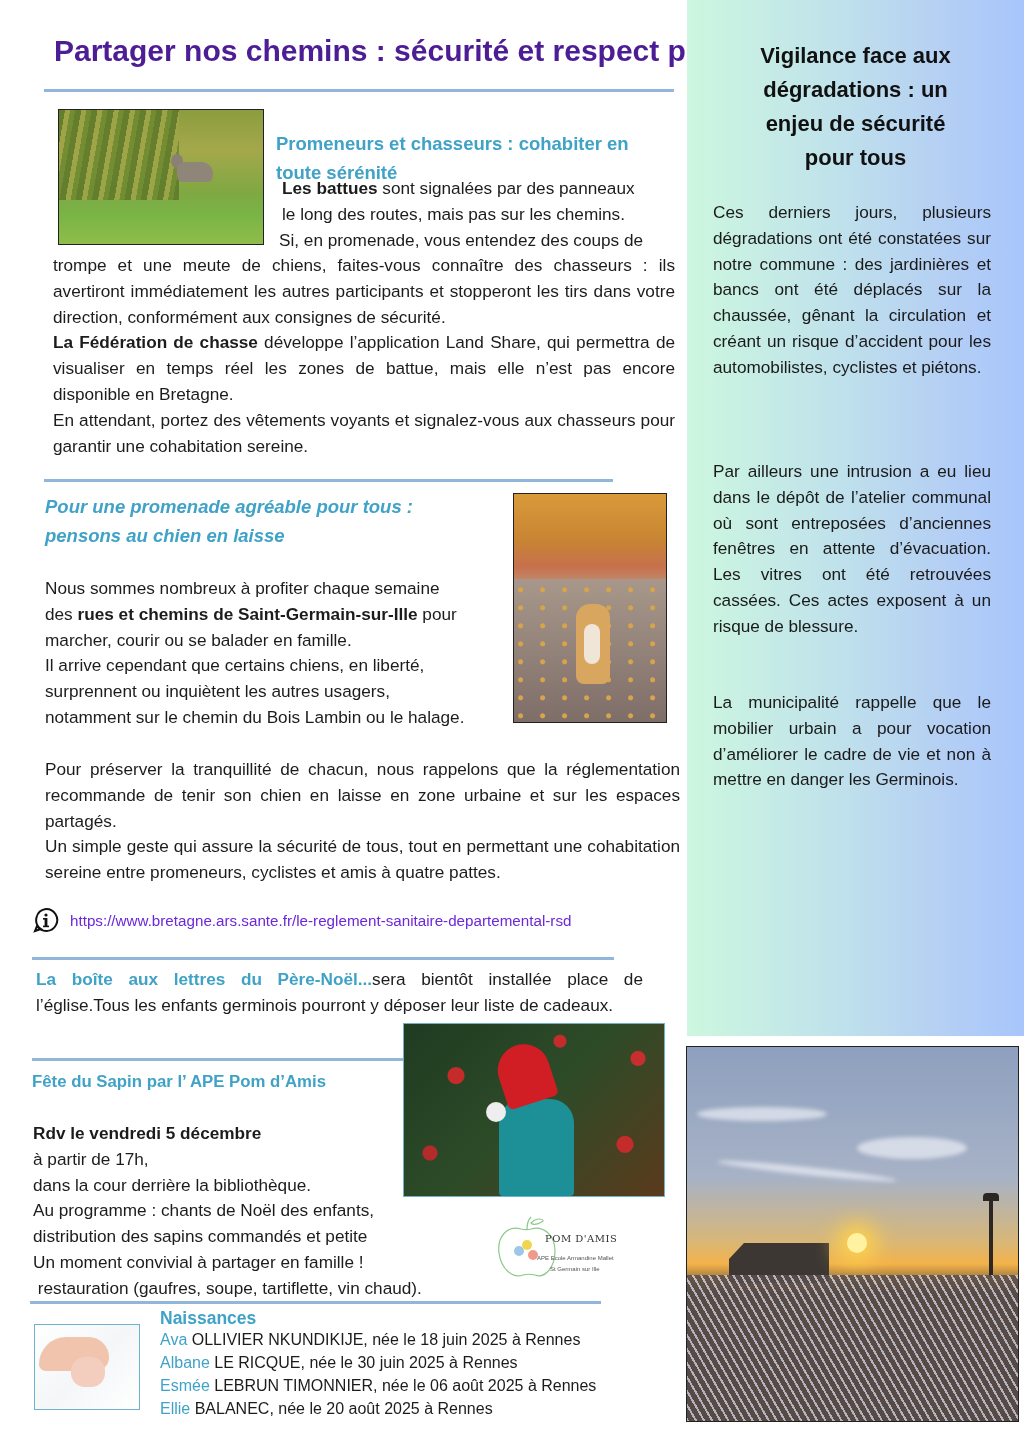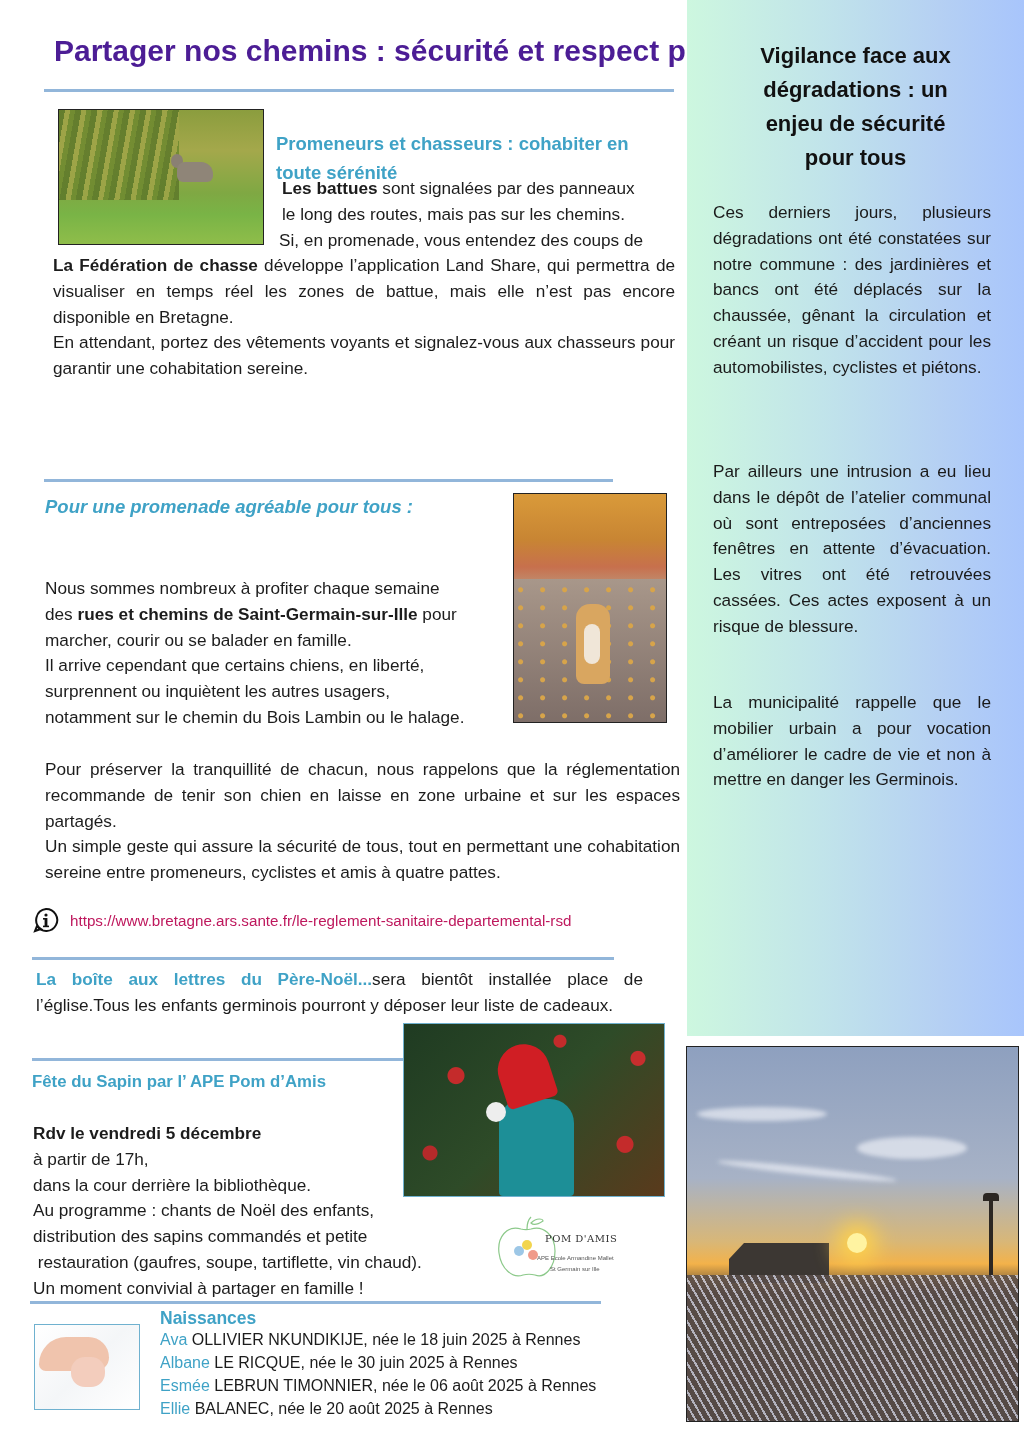--- a/index.html
+++ b/index.html
@@ -85,27 +85,29 @@
 <div class="abs h-teal" style="left:276px; top:106px; font-size:18.5px; line-height:28.5px;margin-top:24px;">
   <div>Promeneurs et chasseurs : cohabiter en</div>
   <div>toute sérénité</div>
 </div>
 <div class="abs txt" style="left:282px; top:176px; width:395px;">
   <div><b>Les battues</b><span> sont signalées par des panneaux</span></div>
   <div>le long des routes, mais pas sur les chemins.</div>
   <div style="margin-left:-3px;">Si, en promenade, vous entendez des coups de</div>
 </div>
 <div class="abs txt just" style="left:53px; top:253px; width:622px;">
+  <div>trompe et une meute de chiens, faites-vous connaître des chasseurs : ils avertiront immédiatement les autres participants et stopperont les tirs dans votre direction, conformément aux consignes de sécurité.</div>
   <div><b>La Fédération de chasse</b><span> développe l’application Land Share, qui permettra de visualiser en temps réel les zones de battue, mais elle n’est pas encore disponible en Bretagne.</span></div>
   <div>En attendant, portez des vêtements voyants et signalez-vous aux chasseurs pour garantir une cohabitation sereine.</div>
 </div>
 <div class="rule" style="left:44px; top:479px; width:569px;"></div>
 
 <div class="abs h-teal" style="left:45px; top:493px; font-size:18.5px; line-height:28.5px;font-style:italic;">
   <div>Pour une promenade agréable pour tous :</div>
+  <div>pensons au chien en laisse</div>
 </div>
 <div class="photo" id="dog">
   <div class="alley"></div>
     <div class="body"></div>
     <div class="chest"></div>
 </div>
 <div class="abs txt" style="left:45px; top:576px; width:470px;">
   <div>Nous sommes nombreux à profiter chaque semaine</div>
   <div><span>des </span><b>rues et chemins de Saint-Germain-sur-Ille</b><span> pour</span></div>
   <div>marcher, courir ou se balader en famille.</div>
@@ -117,42 +119,42 @@
   <div>Pour préserver la tranquillité de chacun, nous rappelons que la réglementation recommande de tenir son chien en laisse en zone urbaine et sur les espaces partagés.</div>
   <div>Un simple geste qui assure la sécurité de tous, tout en permettant une cohabitation sereine entre promeneurs, cyclistes et amis à quatre pattes.</div>
 </div>
 <svg class="abs" id="info-icon" viewBox="0 0 26 26">
   <path d="M13 2 A11 11 0 1 1 4 19 L2 24 L8 22 A11 11 0 0 1 13 2 Z" fill="none" stroke="#111" stroke-width="2"></path>
   <circle cx="13" cy="8" r="1.6" fill="#111"></circle>
   <rect x="11.6" y="11" width="2.8" height="9" fill="#111"></rect>
   <rect x="10" y="11" width="3" height="1.6" fill="#111"></rect>
   <rect x="10" y="18.6" width="6" height="1.6" fill="#111"></rect>
 </svg>
-<a class="abs" style="left:70px; top:911px; font-size:15.2px; line-height:20px; color:#be185d; text-decoration:none;">https://www.bretagne.ars.sante.fr/le-reglement-sanitaire-departemental-rsd</a>
+<a class="abs" style="left:70px; top:911px; font-size:15.2px; line-height:20px; color:#6d28d9; text-decoration:none;">https://www.bretagne.ars.sante.fr/le-reglement-sanitaire-departemental-rsd</a>
 <div class="rule" style="left:32px; top:957px; width:582px;"></div>
 
 <div class="abs txt just" style="left:36px; top:967px; width:607px;">
   <span class="h-teal">La boîte aux lettres du Père-Noël...</span><span>sera bientôt installée place de l’église.Tous les enfants germinois pourront y déposer leur liste de cadeaux.</span>
 </div>
 <div class="rule" style="left:32px; top:1058px; width:372px;"></div>
 
 <div class="photo" id="xmas">
   <div class="kid"></div>
     <div class="hat"></div>
     <div class="pom"></div>
 </div>
 <div class="abs h-teal" style="left:32px; top:1071px; font-size:16.8px; line-height:22px;">Fête du Sapin par l’ APE Pom d’Amis</div>
 <div class="abs txt" style="left:33px; top:1121px; width:480px;">
   <div style="font-weight:bold;">Rdv le vendredi 5 décembre</div>
   <div>à partir de 17h,</div>
   <div>dans la cour derrière la bibliothèque.</div>
   <div>Au programme : chants de Noël des enfants,</div>
   <div style="white-space:pre;">distribution des sapins commandés et petite</div>
+  <div>Un moment convivial à partager en famille !</div>
   <div style="white-space:pre;"> restauration (gaufres, soupe, tartiflette, vin chaud).</div>
-  <div>Un moment convivial à partager en famille !</div>
 </div>
 
 <svg class="abs" id="logo" viewBox="0 0 124 66">
   <path d="M24 14 C10 10 0 22 2 38 C4 54 16 64 26 60 C30 59 34 59 38 60 C48 64 58 52 58 36 C58 20 46 10 34 14 C30 15 28 15 24 14 Z" fill="none" stroke="#8cc98a" stroke-width="1.2"></path>
   <path d="M30 14 C30 8 32 4 34 2" fill="none" stroke="#8cc98a" stroke-width="1.2"></path>
   <path d="M34 8 C40 2 46 4 46 6 C40 10 36 10 34 8 Z" fill="none" stroke="#8cc98a" stroke-width="1.2"></path>
   <circle cx="22" cy="36" r="5" fill="#9dc7e6"></circle>
   <circle cx="30" cy="30" r="5" fill="#f2d54f"></circle>
   <circle cx="36" cy="40" r="5" fill="#f09a8a"></circle>
 </svg>

